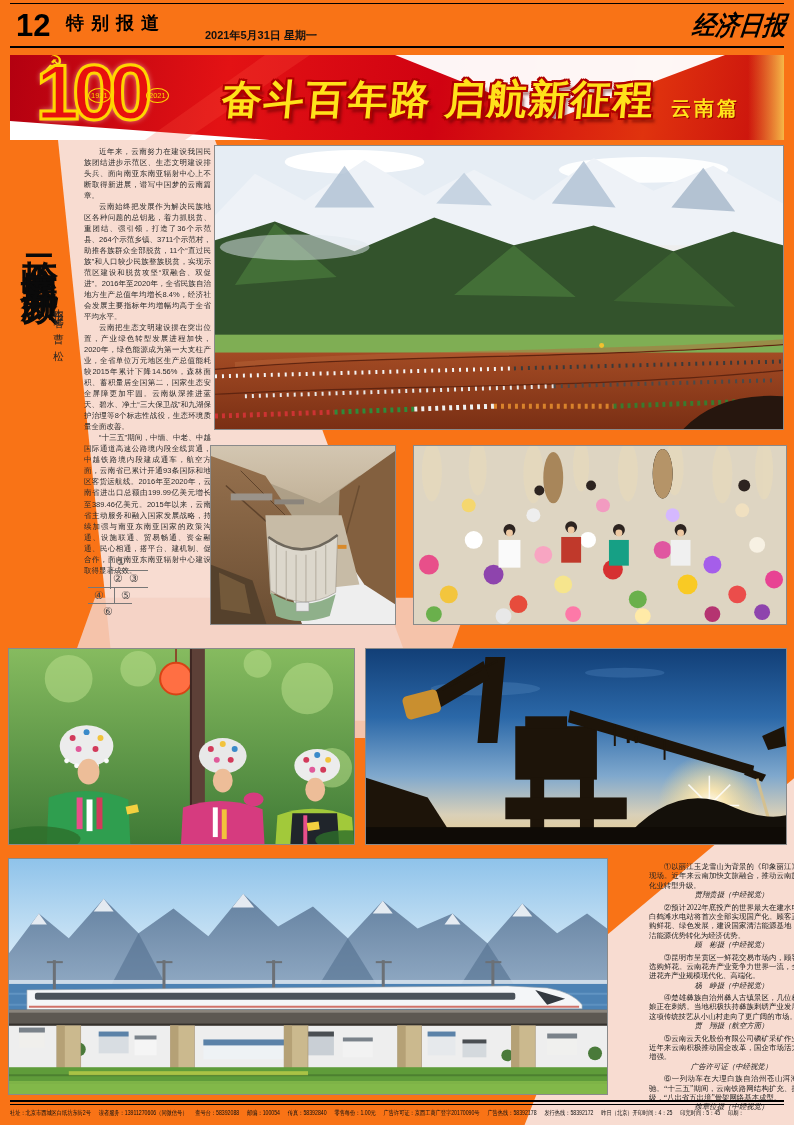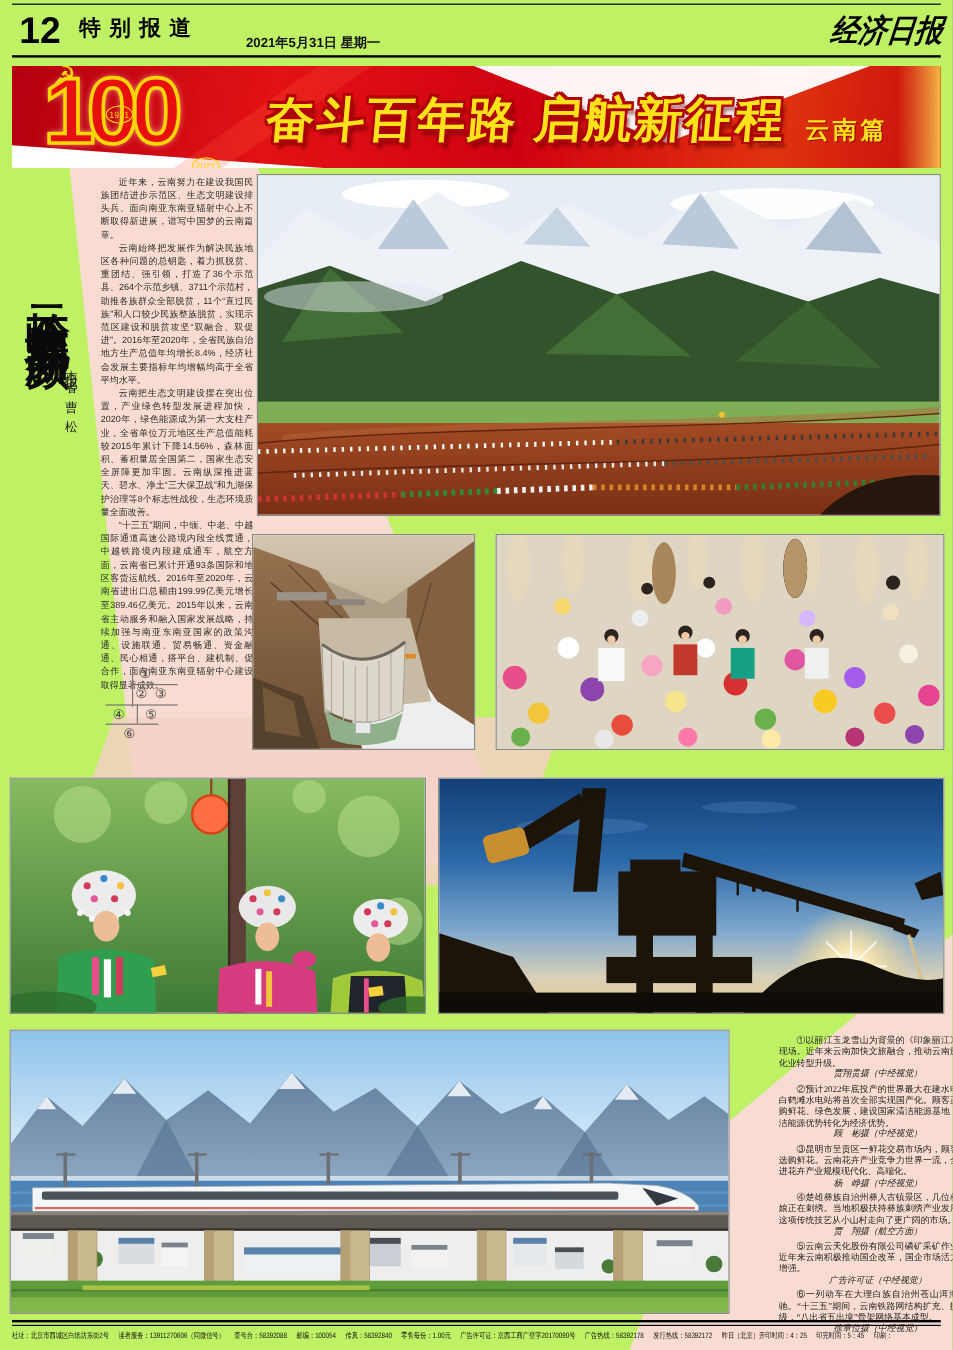--- a/index.html
+++ b/index.html
@@ -1,36 +1,36 @@
 <!DOCTYPE html>
 <html><head>
 <meta charset="utf-8">
 <style>
   html,body{margin:0;padding:0;background:#9a9a9a;}
-  .page{position:relative;width:794px;height:1125px;margin:0 auto;background:#bef264;
+  .page{position:relative;width:794px;height:1125px;margin:0 auto;background:#f97316;
         font-family:"Liberation Sans",sans-serif;overflow:hidden;}
   
   .topline{position:absolute;left:10px;right:10px;top:3px;border-top:1px solid #000;}
   .pagenum{position:absolute;left:16px;top:8px;font-size:31px;font-weight:900;color:#000;}
   .section{position:absolute;left:66px;top:11px;font-size:18px;font-weight:900;letter-spacing:7px;color:#000;}
   .date{position:absolute;left:205px;top:28px;font-size:11px;color:#111;font-weight:bold;}
   .masthead{position:absolute;right:8px;top:8px;font-family:"DejaVu Serif",serif;font-style:italic;
             font-weight:bold;font-size:26px;color:#000;transform:skewX(-6deg) scale(.9,1);transform-origin:right;}
   .headrule{position:absolute;left:10px;right:10px;top:46px;border-top:2.5px solid #000;}
   
   .banner{position:absolute;left:10px;right:10px;top:55px;height:85px;overflow:hidden;
           background:linear-gradient(100deg,#b30010,#e31214 28%,#d00211 55%,#e0330e 82%,#c70d0d 100%);}
   .banner svg{position:absolute;inset:0;width:100%;height:100%;}
   .logo{position:absolute;left:26px;top:0;width:175px;height:85px;}
   .logo-num{position:absolute;left:0;top:-10px;font-size:78px;line-height:94px;font-weight:900;
             color:#e8100e;letter-spacing:-7px;-webkit-text-stroke:3px #ffd500;
             text-shadow:0 0 6px rgba(255,255,230,.8);}
   .logo-year{position:absolute;top:33px;font-size:7.5px;color:#ffd500;border:1px solid #ffd500;
              border-radius:50%;padding:2px 2px;letter-spacing:0;}
-  .y1{left:52px;} .y2{left:124px;margin-top:43px;}
+  .y1{left:52px;} .y2{left:110px;}
   .logo-sickle{position:absolute;left:8px;top:-4px;font-size:22px;color:#ffd500;}
   .banner-title{position:absolute;left:212px;top:17px;font-size:40px;font-weight:900;color:#ffe21a;
                 letter-spacing:2px;transform:skewX(-5deg);white-space:nowrap;
                 text-shadow:2px 0 0 #b00000,-2px 0 0 #b00000,0 2px 0 #b00000,0 -2px 0 #b00000,
                             2px 2px 0 #b00000,-2px -2px 0 #b00000,2px -2px 0 #b00000,-2px 2px 0 #b00000,
                             4px 5px 3px rgba(90,0,0,.55);}
   .banner-edition{position:absolute;right:44px;top:40px;font-size:20px;font-weight:800;color:#ffe21a;
                   letter-spacing:3px;text-shadow:1px 1px 0 #900;}
   
   .content{position:absolute;left:0;right:0;top:140px;height:1104px;}

